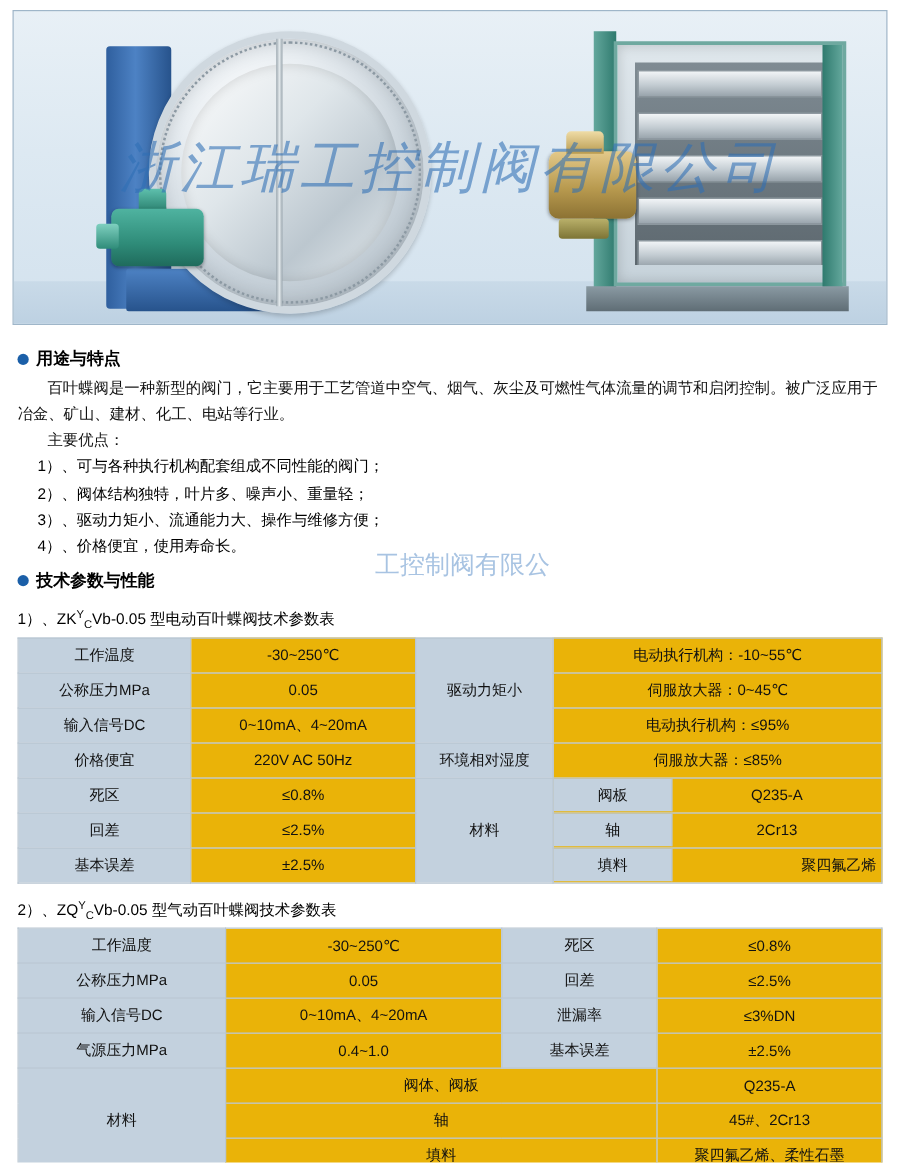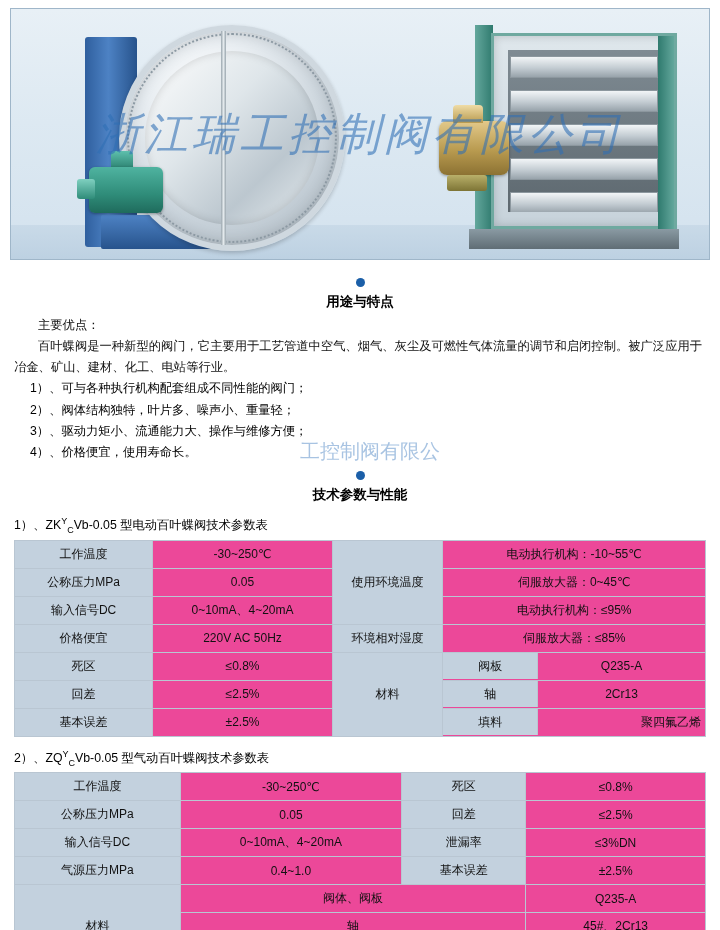--- a/index.html
+++ b/index.html
@@ -154,21 +154,20 @@
   
   .content { padding: 10px 14px 0 14px; }
   .sec-head {
     display: flex;
     align-items: center;
     gap: 6px;
     margin: 8px 0 4px 0;
     font-size: 13.5px;
     font-weight: bold;
     color: #000;
-    flex-direction: column;
   }
   .bullet {
     width: 9px; height: 9px; border-radius: 50%;
     background: #1b5fa8;
     display: inline-block;
     flex: 0 0 auto;
   }
   .para {
     font-size: 12.3px;
     line-height: 1.72;
@@ -192,21 +191,21 @@
   }
   td {
     border: 1px solid #b9c6d2;
     height: 28px;
     text-align: center;
     font-size: 12px;
     color: #111;
     padding: 2px 4px;
   }
   .hdr { background: #c3d1de; font-weight: normal; }
-  .val { background: #ec4899; }
+  .val { background: #eab308; }
 </style>
 </head>
 <body>
 
 <div class="banner">
   <div class="banner-floor"></div>
 
   <div class="rd-wrap">
     <div class="rd-stand"></div>
     <div class="rd-stand2"></div>
@@ -240,22 +239,22 @@
 
 <div class="watermark-mid">工控制阀有限公</div>
 
 <div class="content">
 
   <div class="sec-head">
     <span class="bullet"></span>
     <span>用途与特点</span>
   </div>
 
+  <div class="para indent">百叶蝶阀是一种新型的阀门，它主要用于工艺管道中空气、烟气、灰尘及可燃性气体流量的调节和启闭控制。被广泛应用于冶金、矿山、建材、化工、电站等行业。</div>
   <div class="para indent">主要优点：</div>
-  <div class="para indent">百叶蝶阀是一种新型的阀门，它主要用于工艺管道中空气、烟气、灰尘及可燃性气体流量的调节和启闭控制。被广泛应用于冶金、矿山、建材、化工、电站等行业。</div>
   <div class="list-line">1）、可与各种执行机构配套组成不同性能的阀门；</div>
   <div class="list-line">2）、阀体结构独特，叶片多、噪声小、重量轻；</div>
   <div class="list-line">3）、驱动力矩小、流通能力大、操作与维修方便；</div>
   <div class="list-line">4）、价格便宜，使用寿命长。</div>
 
   <div class="sec-head">
     <span class="bullet"></span>
     <span>技术参数与性能</span>
   </div>
 
@@ -267,21 +266,21 @@
     <colgroup>
       <col style="width:20%">
         <col style="width:26%">
         <col style="width:16%">
         <col style="width:38%">
     </colgroup>
     <tbody>
       <tr>
         <td class="hdr">工作温度</td>
         <td class="val">-30~250℃</td>
-        <td class="hdr" rowspan="3">使用环境温度</td>
+        <td class="hdr" rowspan="3">驱动力矩小</td>
         <td class="val">电动执行机构：-10~55℃</td>
       </tr>
       <tr>
         <td class="hdr">公称压力MPa</td>
         <td class="val">0.05</td>
         <td class="val">伺服放大器：0~45℃</td>
       </tr>
       <tr>
         <td class="hdr">输入信号DC</td>
         <td class="val">0~10mA、4~20mA</td>

